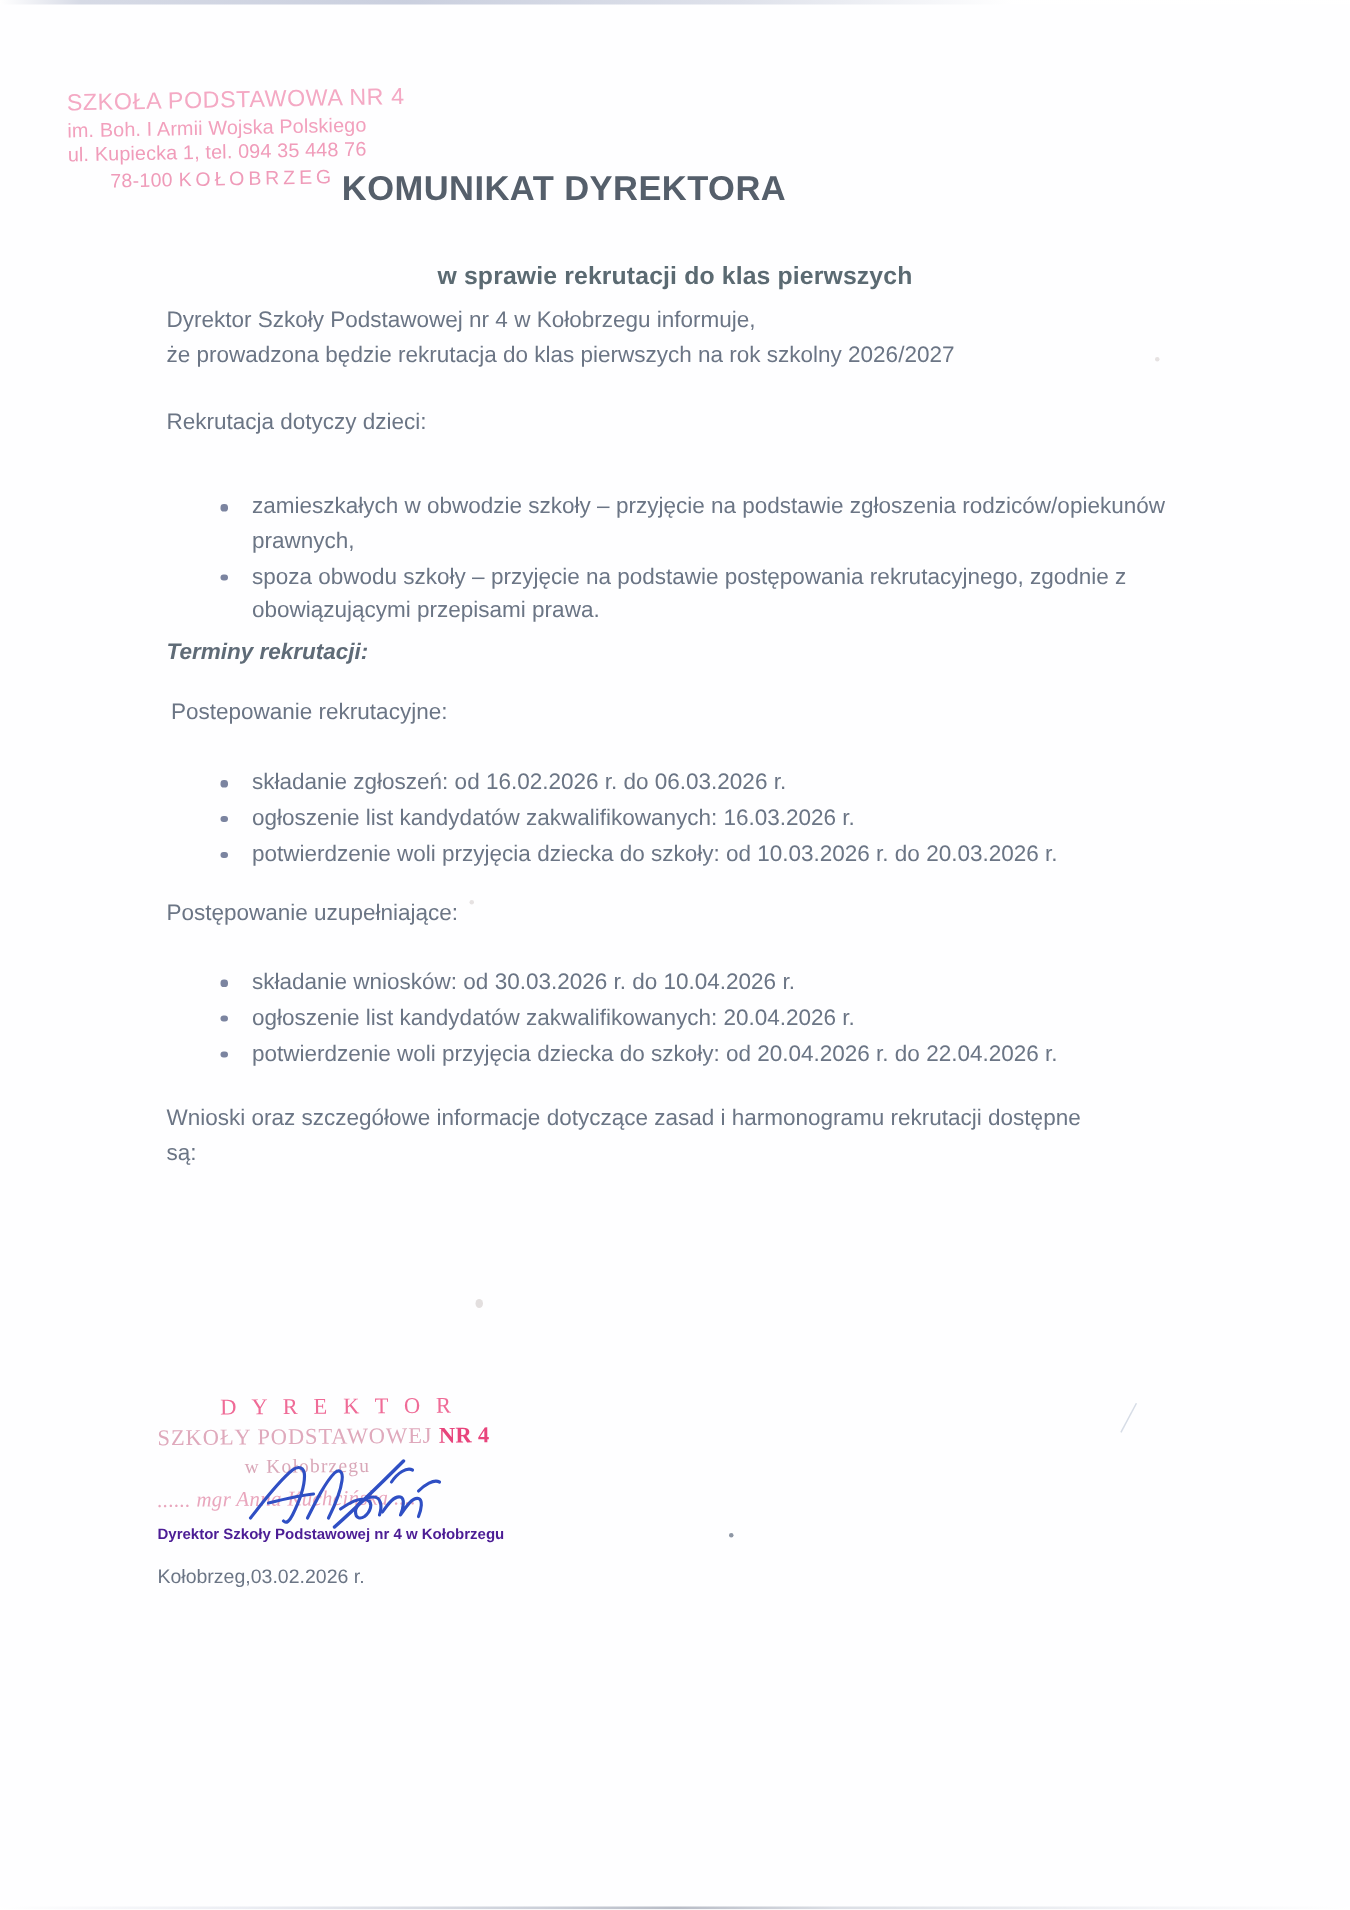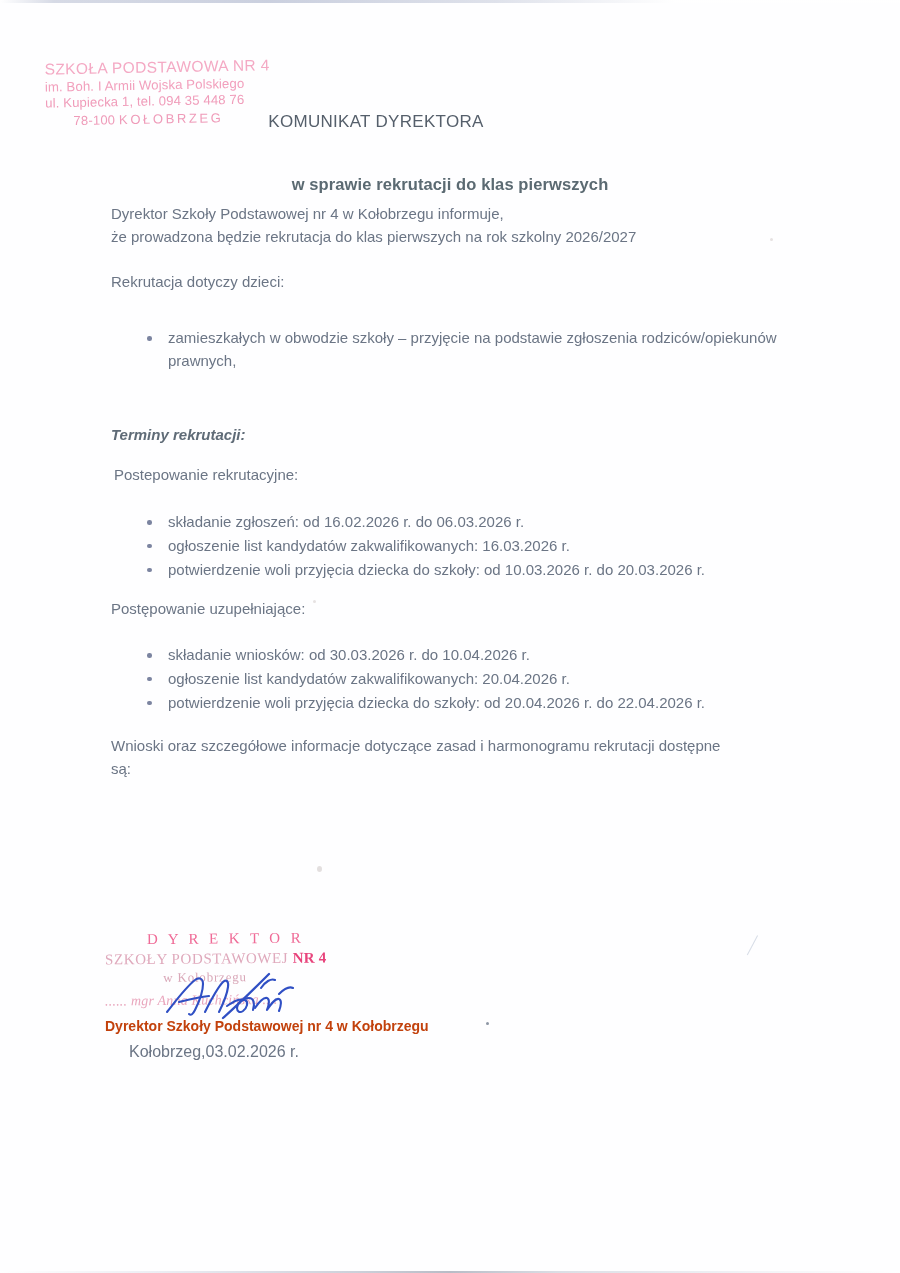--- a/index.html
+++ b/index.html
@@ -89,22 +89,22 @@
     padding-left: 28px;
   }
   .stamp-school .s4 .spaced { letter-spacing: 2.6px; }
 
   
   .doc-title {
     position: absolute;
     left: 0; top: 112px;
     width: 752px;
     text-align: center;
-    font-size: 17px;
-    font-weight: normal;
+    font-size: 23px;
+    font-weight: bold;
     letter-spacing: .3px;
     color: #555f6b;
   }
   .doc-subtitle {
     position: absolute;
     left: 0; top: 175px;
     width: 900px;
     text-align: center;
     font-size: 16.5px;
     font-weight: bold;
@@ -208,33 +208,32 @@
     left: 56px;
     top: 42px;
     width: 220px;
     height: 48px;
     pointer-events: none;
   }
   .sig-caption {
     position: absolute;
     left: 0;
     top: 88px;
-    font-size: 14px;
+    font-size: 10px;
     font-weight: bold;
-    color: #c2410c;
+    color: #4c1d95;
     white-space: nowrap;
   }
   .sig-date {
     position: absolute;
     left: 0;
     top: 113px;
-    font-size: 16px;
+    font-size: 13px;
     color: #6b7585;
     white-space: nowrap;
-    margin-left: 24px;
   }
   .tiny-dot-right {
     position: absolute;
     left: 381px;
     top: 92px;
     width: 3px; height: 3px;
     background: #8d96a4;
     border-radius: 50%;
   }
   .faint-stroke {
@@ -267,20 +266,21 @@
   <div class="doc-subtitle">w sprawie rekrutacji do klas pierwszych</div>
 
   <div class="body-text para" style="top:203px; width:700px;">Dyrektor Szkoły Podstawowej nr 4 w Kołobrzegu informuje,
 że prowadzona będzie rekrutacja do klas pierwszych na rok szkolny 2026/2027</div>
 
   <div class="body-text" style="top:271px;">Rekrutacja dotyczy dzieci:</div>
 
   <div class="body-text indent-list" style="top:313px; width:680px;margin-top:14px;">
     <ul class="doc-list">
       <li>zamieszkałych w obwodzie szkoły – przyjęcie na podstawie zgłoszenia rodziców/opiekunów prawnych,</li>
+      <li>spoza obwodu szkoły – przyjęcie na podstawie postępowania rekrutacyjnego, zgodnie z obowiązującymi przepisami prawa.</li>
     </ul>
   </div>
 
   <div class="body-text bold-lead" style="top:424px;font-style:italic;">Terminy rekrutacji:</div>
 
   <div class="body-text" style="top:464px; left:114px;">Postepowanie rekrutacyjne:</div>
 
   <div class="body-text indent-list" style="top:511px; width:700px;">
     <ul class="doc-list">
       <li>składanie zgłoszeń: od  16.02.2026 r. do 06.03.2026 r.</li>

